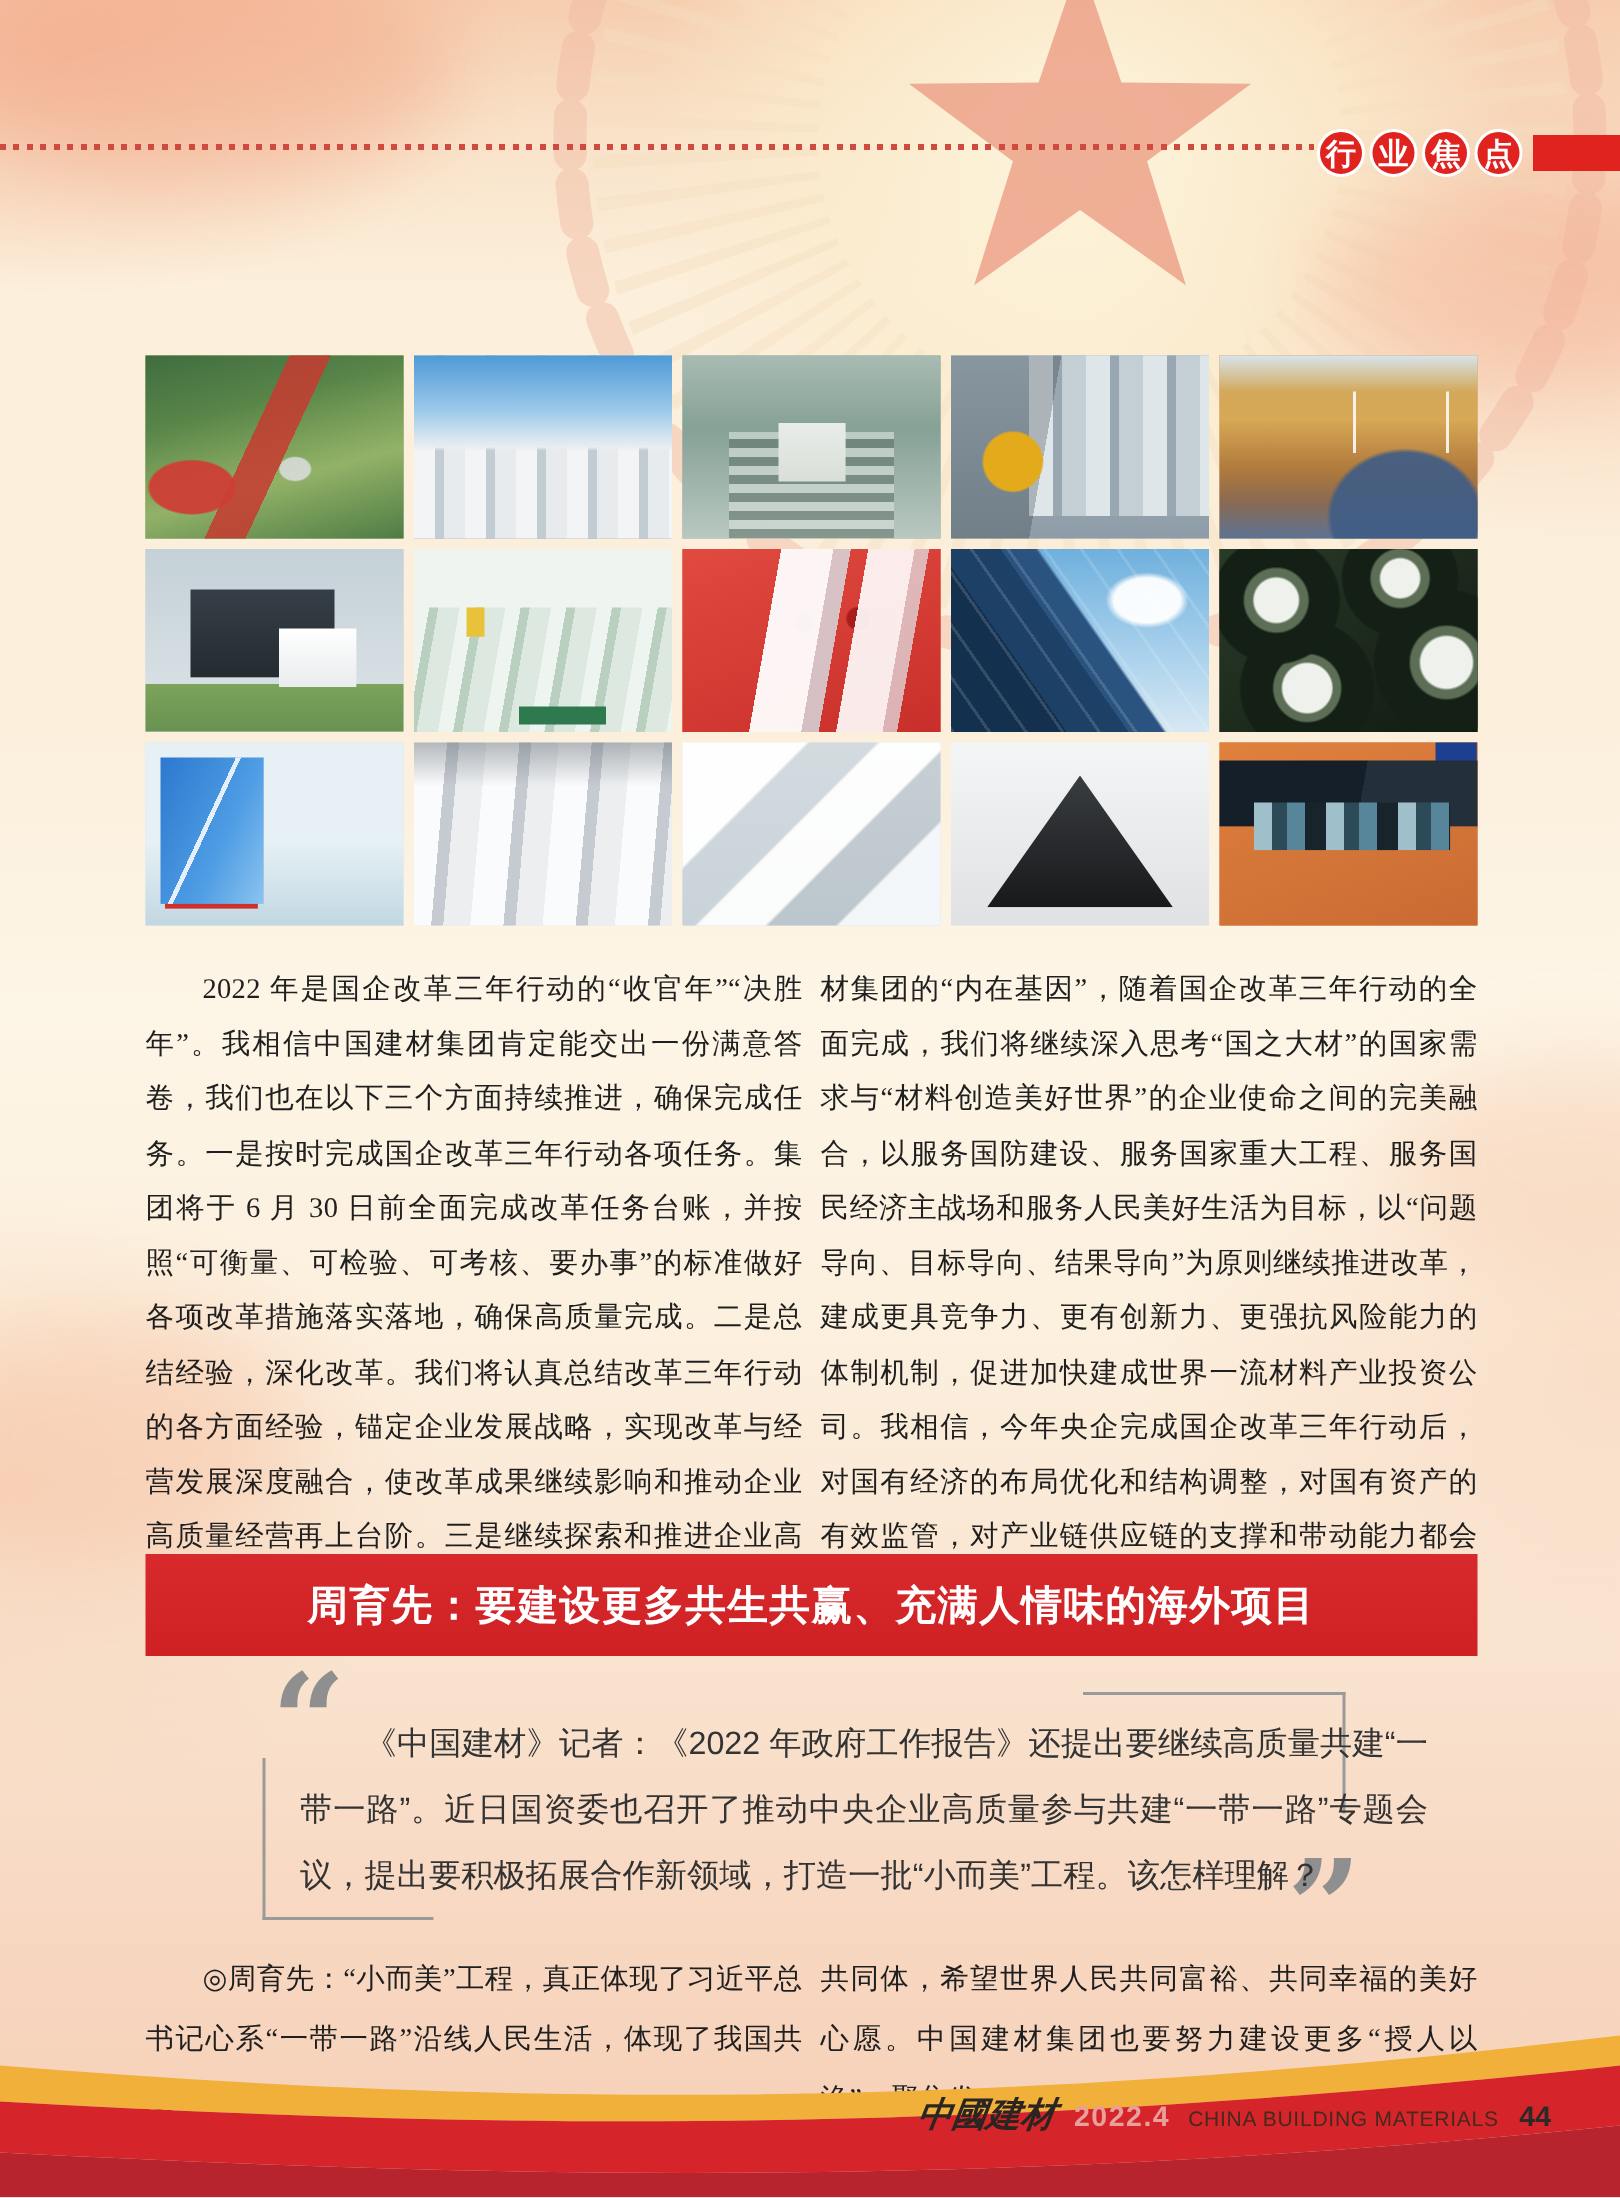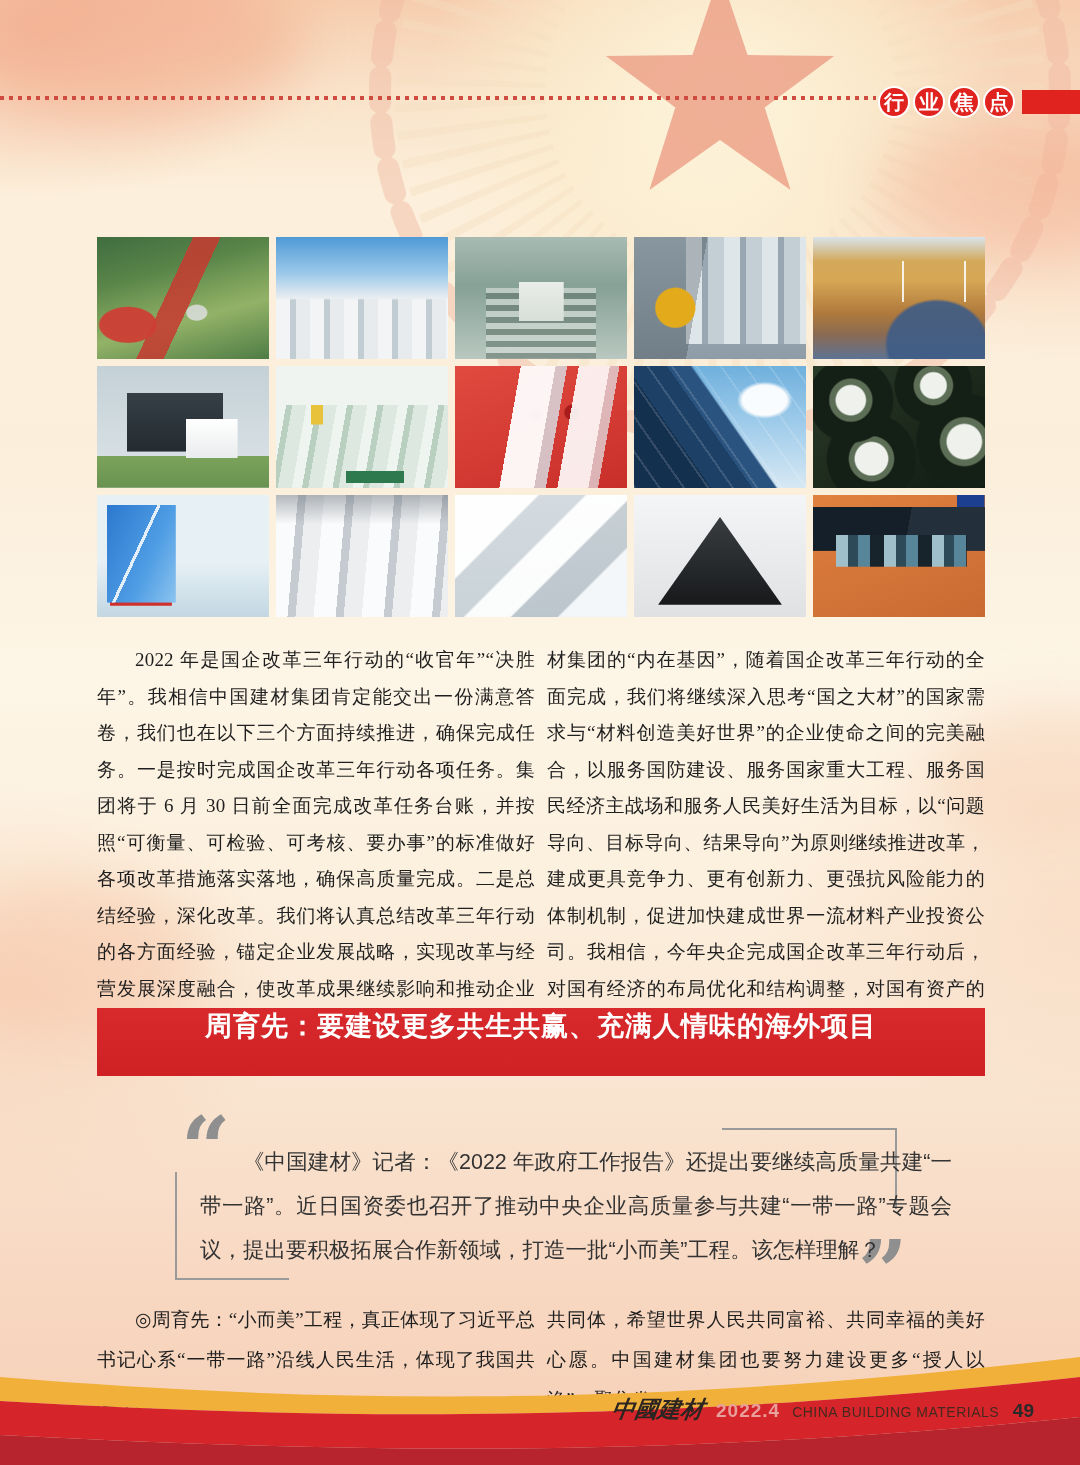--- a/index.html
+++ b/index.html
@@ -115,23 +115,23 @@
     background-size:76% 26%,100% 36%,16% 26%,100% 100%;
     background-position:55% 44%,0 16%,100% 0,0 0;}
   
   .col{position:absolute;top:642px;width:438px;font-size:19px;line-height:36.5px;
     color:#1f1f1f;text-align:justify;letter-spacing:.2px;}
   .col.left{left:97px;text-indent:2em;}
   .col.right{left:547px;}
   .end-icon{display:inline-block;width:16px;height:16px;border-radius:50%;margin-left:6px;vertical-align:-2px;
     background:radial-gradient(circle at 35% 28%, #f7d23e 0 28%, #ef8f2a 48%, #d7352a 75%, #a8231d 100%);}
   
-  .banner{position:absolute;left:97px;top:1008px;width:888px;height:68px;
+  .banner{position:absolute;left:97px;top:1036px;width:888px;height:68px;
     background:linear-gradient(180deg,#d8292c,var(--accent_red,#cf2124));
-    display:flex;align-items:flex-start;justify-content:center;}
+    display:flex;align-items:center;justify-content:center;}
   .banner span{color:#fff;font-family:"Liberation Sans","DejaVu Sans",sans-serif;
     font-weight:bold;font-size:27px;letter-spacing:1px;}
   
   .bracket-tr{position:absolute;left:722px;top:1128px;width:173px;height:79px;
     border-top:2px solid #9a9a9a;border-right:2px solid #9a9a9a;}
   .bracket-bl{position:absolute;left:175px;top:1172px;width:112px;height:106px;
     border-left:2px solid #9a9a9a;border-bottom:2px solid #9a9a9a;}
   .qmark{position:absolute;font-family:"DejaVu Serif","Liberation Serif",serif;
     font-weight:bold;font-size:86px;line-height:40px;color:var(--quote_gray,#8f8f8f);}
   .q-open{left:181px;top:1128px;}
@@ -227,16 +227,16 @@
 
   <svg class="footer-art" viewBox="0 0 1080 110" preserveAspectRatio="none">
     <path class="band-yellow" d="M0,22 C320,48 640,54 1080,2 L1080,22 C640,70 320,64 0,46 Z"></path>
     <path class="band-red" d="M0,46 C320,64 640,70 1080,22 L1080,62 C640,106 320,96 0,80 Z"></path>
     <path class="band-dark" d="M0,80 C320,96 640,106 1080,62 L1080,110 L0,110 Z"></path>
   </svg>
   <div class="footer-line">
     <span class="brand-cn">中國建材</span>
     <span class="issue">2022.4</span>
     <span class="brand-en">CHINA BUILDING MATERIALS</span>
-    <span class="pageno">49</span>
+    <span class="pageno">44</span>
   </div>
 
 </div>
 
 </body></html>

